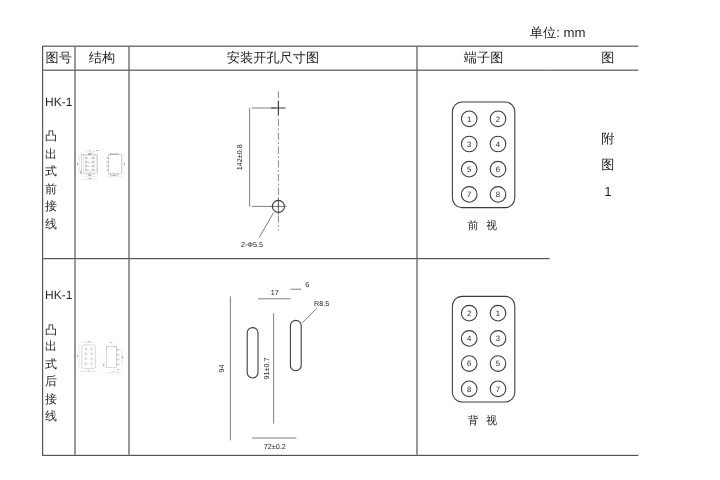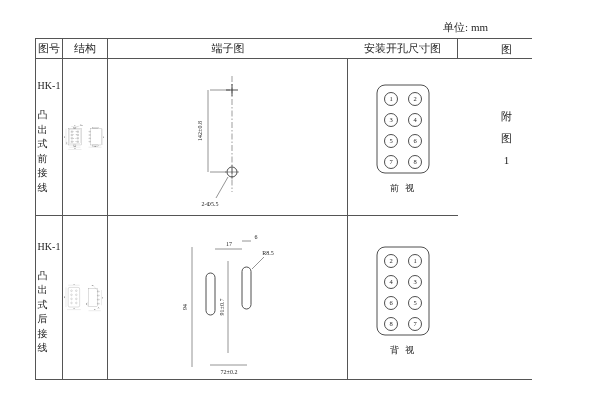--- a/index.html
+++ b/index.html
@@ -1,17 +1,17 @@
 <!DOCTYPE html>
 <html><head>
 <meta charset="utf-8">
 <style>
   html,body{margin:0;padding:0;background:#ffffff;}
   .sheet{position:relative;width:532px;height:400px;background:#ffffff;
-         font-family:Liberation Serif, serif;color:#1e1e1e;overflow:hidden;}
+         font-family:Liberation Sans, sans-serif;color:#1e1e1e;overflow:hidden;}
   .unit{position:absolute;top:20px;right:44px;font-size:11px;}
   .tbl{position:absolute;left:35px;top:38px;width:520px;height:340px;
        display:grid;grid-template-columns:27px 45px 240px 110px 98px;
        grid-template-rows:20px 157px 163px;border:1px solid #555;box-sizing:content-box;}
   .cell{border-right:1px solid #555;border-bottom:1px solid #555;
         display:flex;align-items:center;justify-content:center;overflow:hidden;position:relative;}
   .c5{border-right:none;}
   .r3{border-bottom:none;}
   .hdr{font-size:11px;white-space:pre;}
   .fig{font-size:11px;line-height:2.0;white-space:pre-line;text-align:center;}
@@ -29,22 +29,22 @@
 </head>
 <body>
 
 <div class="sheet">
   <div class="unit">单位: mm</div>
 
   <div class="tbl">
 
     <div class="cell hdr">图号</div>
     <div class="cell hdr">结构</div>
+    <div class="cell hdr">安装开孔尺寸图</div>
     <div class="cell hdr c5">端子图</div>
-    <div class="cell hdr">安装开孔尺寸图</div>
 
     <div class="cell fig">附
 图
 1</div>
     <div class="cell struct">HK-1
 
 凸
 出
 式
 前

